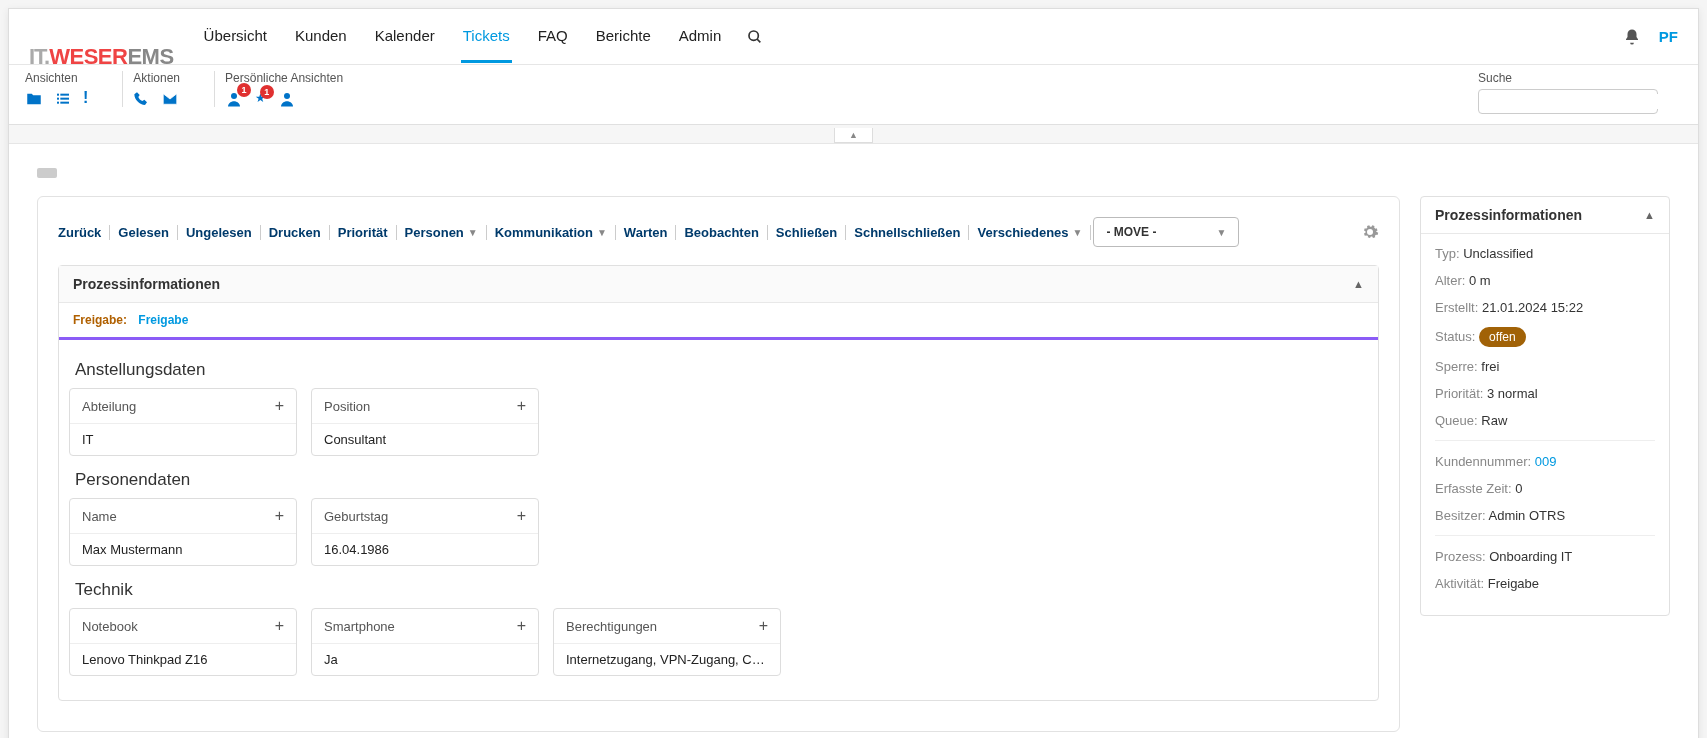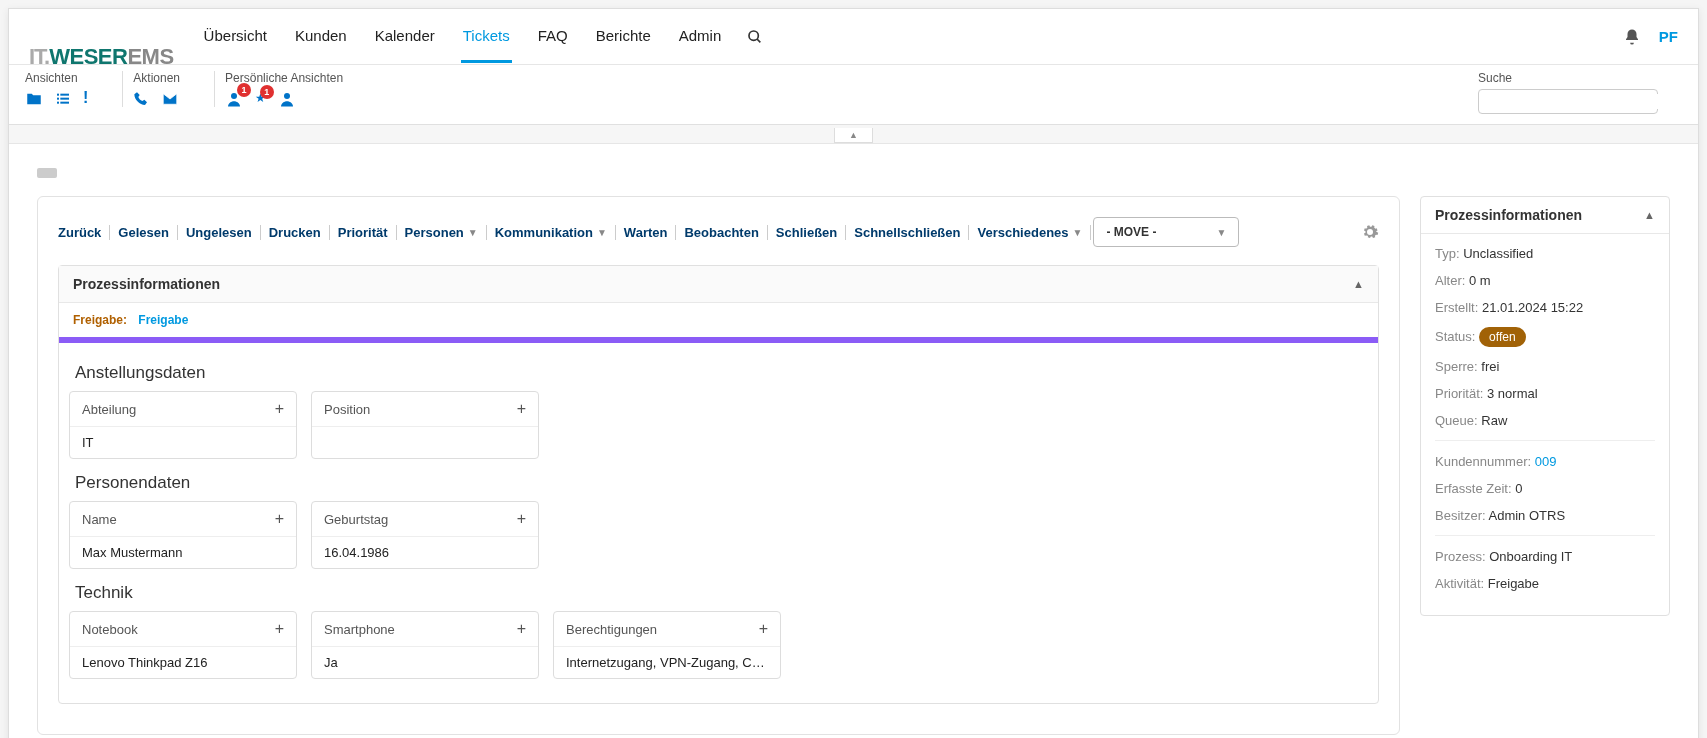--- a/index.html
+++ b/index.html
@@ -3,21 +3,21 @@
 <meta charset="utf-8">
 <style>
 * { box-sizing: border-box; margin: 0; padding: 0; }
 body { font-family: -apple-system, BlinkMacSystemFont, "Segoe UI", Arial, sans-serif; background: #f5f5f5; color: #333; font-size: 14px; }
 .app { background: #fff; border: 1px solid #ddd; margin: 8px; box-shadow: 0 2px 8px rgba(0,0,0,0.08); }
 
 
 .topbar { display: flex; align-items: center; padding: 0 20px; border-bottom: 1px solid #e6e6e6; height: 56px; }
 .logo { display: flex; align-items: baseline; margin-right: 28px; font-weight: 700; }
 .logo .it { color: #aaa; font-size: 22px; letter-spacing: -1px; }
-.logo .weser { color: #0f766e; font-size: 22px; letter-spacing: -0.5px; margin-top: 40px; }
+.logo .weser { color: #ef4444; font-size: 22px; letter-spacing: -0.5px; margin-top: 40px; }
 .logo .ems { color: #888; font-size: 22px; letter-spacing: -0.5px; }
 .nav-main { display: flex; gap: 24px; align-items: center; flex: 1; }
 .nav-item { color: #222; font-size: 15px; padding: 16px 2px; cursor: pointer; border-bottom: 3px solid transparent; }
 .nav-item.active { color: #0099e0; border-bottom-color: #0099e0; font-weight: 500; }
 .top-right { display: flex; align-items: center; gap: 18px; }
 .user-badge { color: #0099e0; font-weight: 600; font-size: 15px; cursor: pointer; }
 
 
 .secondbar { display: flex; align-items: flex-start; padding: 6px 16px 10px; border-bottom: 1px solid #e0e0e0; background: #fff; }
 .sb-group { margin-right: 24px; }
@@ -51,21 +51,21 @@
 .action:first-child { padding-left: 0; }
 .action:last-of-type { border-right: none; }
 .action .dd { color: #888; font-size: 10px; }
 .move-select { margin-left: 2px; border: 1px solid #bbb; border-radius: 4px; padding: 7px 12px; font-weight: 700; font-size: 12px; display: inline-flex; align-items: center; gap: 60px; cursor: pointer; background: #fff; }
 .gear { margin-left: auto; color: #999; cursor: pointer; }
 
 
 .panel { border: 1px solid #e0e0e0; border-radius: 4px; margin-bottom: 14px; }
 .panel-head { padding: 10px 14px; font-weight: 700; font-size: 14px; display: flex; align-items: center; border-bottom: 1px solid #e8e8e8; background: #fafafa; }
 .panel-head .chev { margin-left: auto; color: #666; cursor: pointer; font-size: 11px; }
-.panel-sub { padding: 10px 14px; border-bottom: 6px solid #8b5cf6; font-size: 12px; }
+.panel-sub { padding: 10px 14px; border-bottom: 3px solid #8b5cf6; font-size: 12px; }
 .panel-sub .lbl { font-weight: 700; color: #b06000; margin-right: 8px; }
 .panel-sub .val { color: #0099e0; cursor: pointer; font-weight: 600; }
 
 .section-title { font-size: 17px; font-weight: 400; color: #333; margin: 14px 0 8px 6px; }
 .cards-row { display: flex; gap: 14px; margin-bottom: 10px; }
 .card { border: 1px solid #ddd; border-radius: 4px; width: 228px; background: #fff; }
 .card-head { display: flex; align-items: center; padding: 8px 12px; border-bottom: 1px solid #eee; font-size: 13px; color: #555; }
 .card-head .plus { margin-left: auto; font-size: 16px; color: #555; cursor: pointer; font-weight: 300; }
 .card-body { padding: 8px 12px; font-size: 13px; color: #222; white-space: nowrap; overflow: hidden; text-overflow: ellipsis; }
 
@@ -245,20 +245,21 @@
                   <span>Abteilung</span>
                   <span class="plus">+</span>
                 </div>
               <div class="card-body">IT</div>
             </div>
             <div class="card">
               <div class="card-head">
                   <span>Position</span>
                   <span class="plus">+</span>
                 </div>
+              <div class="card-body">Consultant</div>
             </div>
           </div>
 
           <div class="section-title">Personendaten</div>
           <div class="cards-row">
             <div class="card">
               <div class="card-head">
                   <span>Name</span>
                   <span class="plus">+</span>
                 </div>

